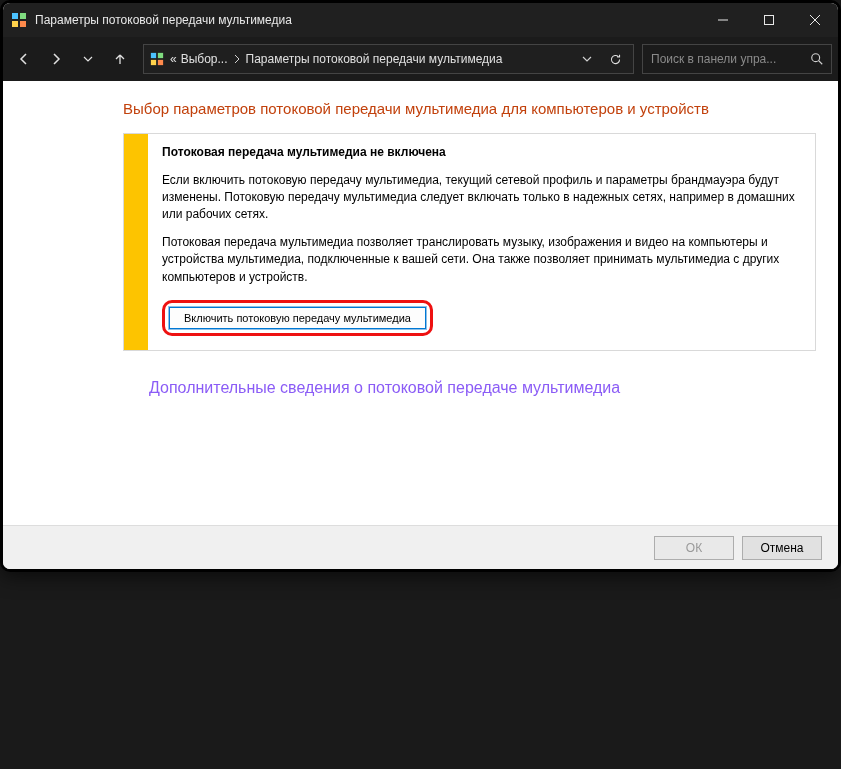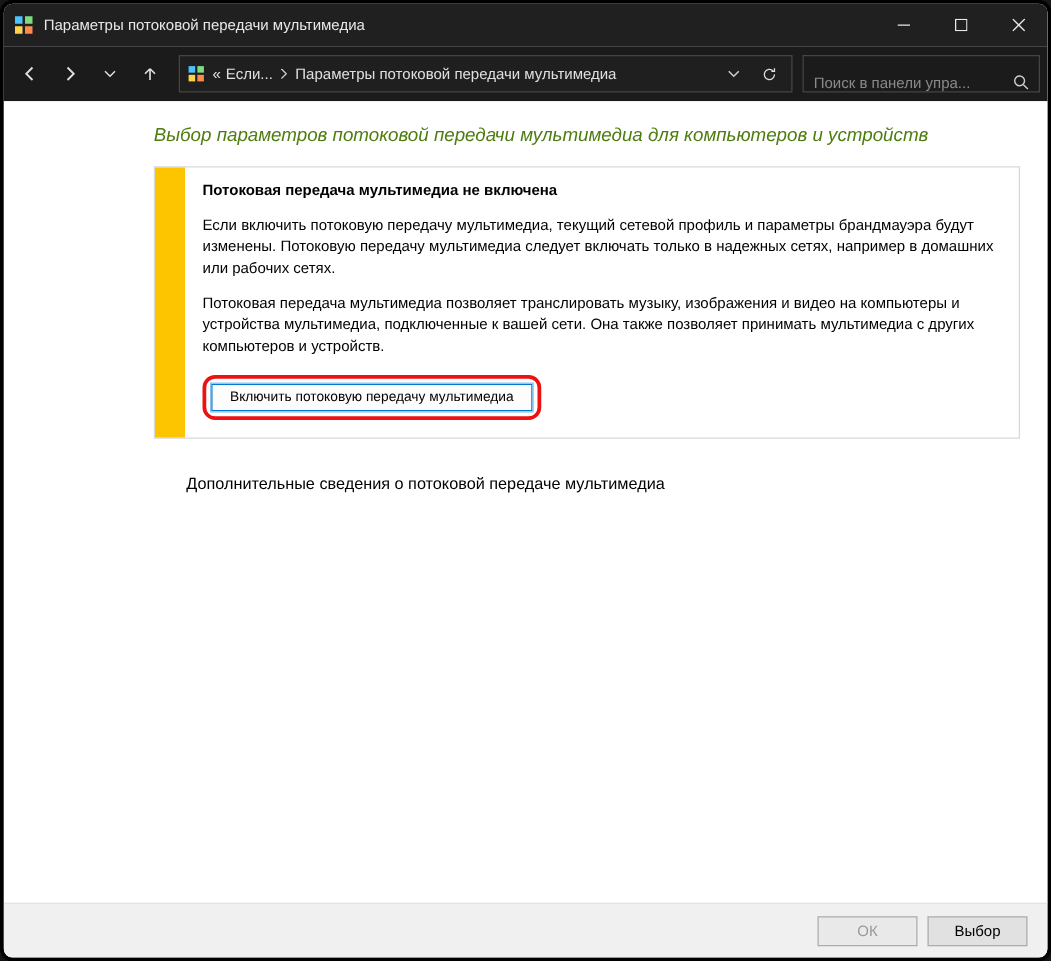--- a/index.html
+++ b/index.html
@@ -7,21 +7,21 @@
   body {
     font-family: "Segoe UI", Tahoma, Arial, sans-serif;
     font-size: 12px;
     background: #1a1a1a;
     display: flex;
     align-items: flex-start;
     justify-content: center;
   }
   .window {
     width: 841px;
-    height: 769px;
+    height: 572px;
     background: #ffffff;
     border: 3px solid #000;
     border-radius: 10px;
     overflow: hidden;
     display: flex;
     flex-direction: column;
     box-shadow: 0 4px 20px rgba(0,0,0,0.6);
   }
 
   
@@ -83,47 +83,46 @@
   .crumb-sep { padding: 0 6px; color: #bbb; font-size: 9px; }
   .addr-right {
     margin-left: auto;
     display:flex; align-items:center;
   }
   .addr-right .tb-btn { width: 28px; height: 28px; }
   .search-box {
     width: 190px; height: 30px;
     border: 1px solid #444;
     margin-left: 6px;
-    display:flex; align-items:flex-end;
+    display:flex; align-items:center;
     padding: 0 8px;
     color: #9a9a9a;
     position: relative;
   }
   .search-box input {
     flex:1; background: transparent; border:none; outline:none;
     color: #e0e0e0; font-size: 12px;
   }
   .search-box input::placeholder { color: #8a8a8a; }
   .search-box .mag { margin-left:4px; color:#cfcfcf; }
 
   
   .content {
     flex: 1;
     background: #ffffff;
     padding: 18px 22px 10px 120px;
     overflow-y: auto;
     position: relative;
   }
   .page-title {
-    color: #4d7c0f;
+    color: #c2410c;
     font-size: 15px;
     font-weight: 400;
     margin-bottom: 14px;
     line-height: 1.35;
-    font-style: italic;
   }
 
   .info-box {
     border: 1px solid #d9d9d9;
     display: flex;
     margin-bottom: 28px;
   }
   .info-stripe {
     width: 24px;
     background: #fdc400;
@@ -154,22 +153,22 @@
     color: #000;
     padding: 4px 14px;
     font-size: 11px;
     cursor: pointer;
     outline: 1px solid #8fc0e8;
   }
 
   .links { margin-top: 10px; padding-left: 26px; }
   .links a {
     display: block;
-    color: #000000;
-    font-size: 13px;
+    color: #8b5cf6;
+    font-size: 16px;
     text-decoration: none;
     margin-bottom: 2px;
   }
 
   
   .footer {
     height: 44px;
     background: #f0f0f0;
     border-top: 1px solid #ddd;
     display: flex;
@@ -254,21 +253,21 @@
     <div class="addr-wrap">
       <span class="addr-icon">
         <svg width="14" height="14" viewBox="0 0 16 16">
           <rect x="1" y="1" width="6" height="6" fill="#4cc2ff"></rect>
           <rect x="9" y="1" width="6" height="6" fill="#7fdb7f"></rect>
           <rect x="1" y="9" width="6" height="6" fill="#ffd24c"></rect>
           <rect x="9" y="9" width="6" height="6" fill="#ff8a4c"></rect>
         </svg>
       </span>
       <span class="crumb">«</span>
-      <span class="crumb" style="margin-left:4px">Если...</span>
+      <span class="crumb" style="margin-left:4px">Выбор...</span>
       <span class="crumb-sep">
         <svg width="6" height="8" viewBox="0 0 6 8">
             <path d="M1 0 L5 4 L1 8" fill="none" stroke="#cfcfcf" stroke-width="1"></path>
           </svg>
       </span>
       <span class="crumb">Параметры потоковой передачи мультимедиа</span>
       <div class="addr-right">
         <div class="tb-btn">
           <svg width="10" height="10" viewBox="0 0 10 10">
               <path d="M1 3 L5 7 L9 3" fill="none" stroke="#cfcfcf" stroke-width="1.2"></path>
@@ -308,16 +307,16 @@
       </div>
     </div>
 
     <div class="links">
       <a href="#">Дополнительные сведения о потоковой передаче мультимедиа</a>
     </div>
   </div>
 
   <div class="footer">
     <button class="disabled" disabled="">ОК</button>
-    <button>Выбор</button>
+    <button>Отмена</button>
   </div>
 
 </div>
 
 </body></html>

